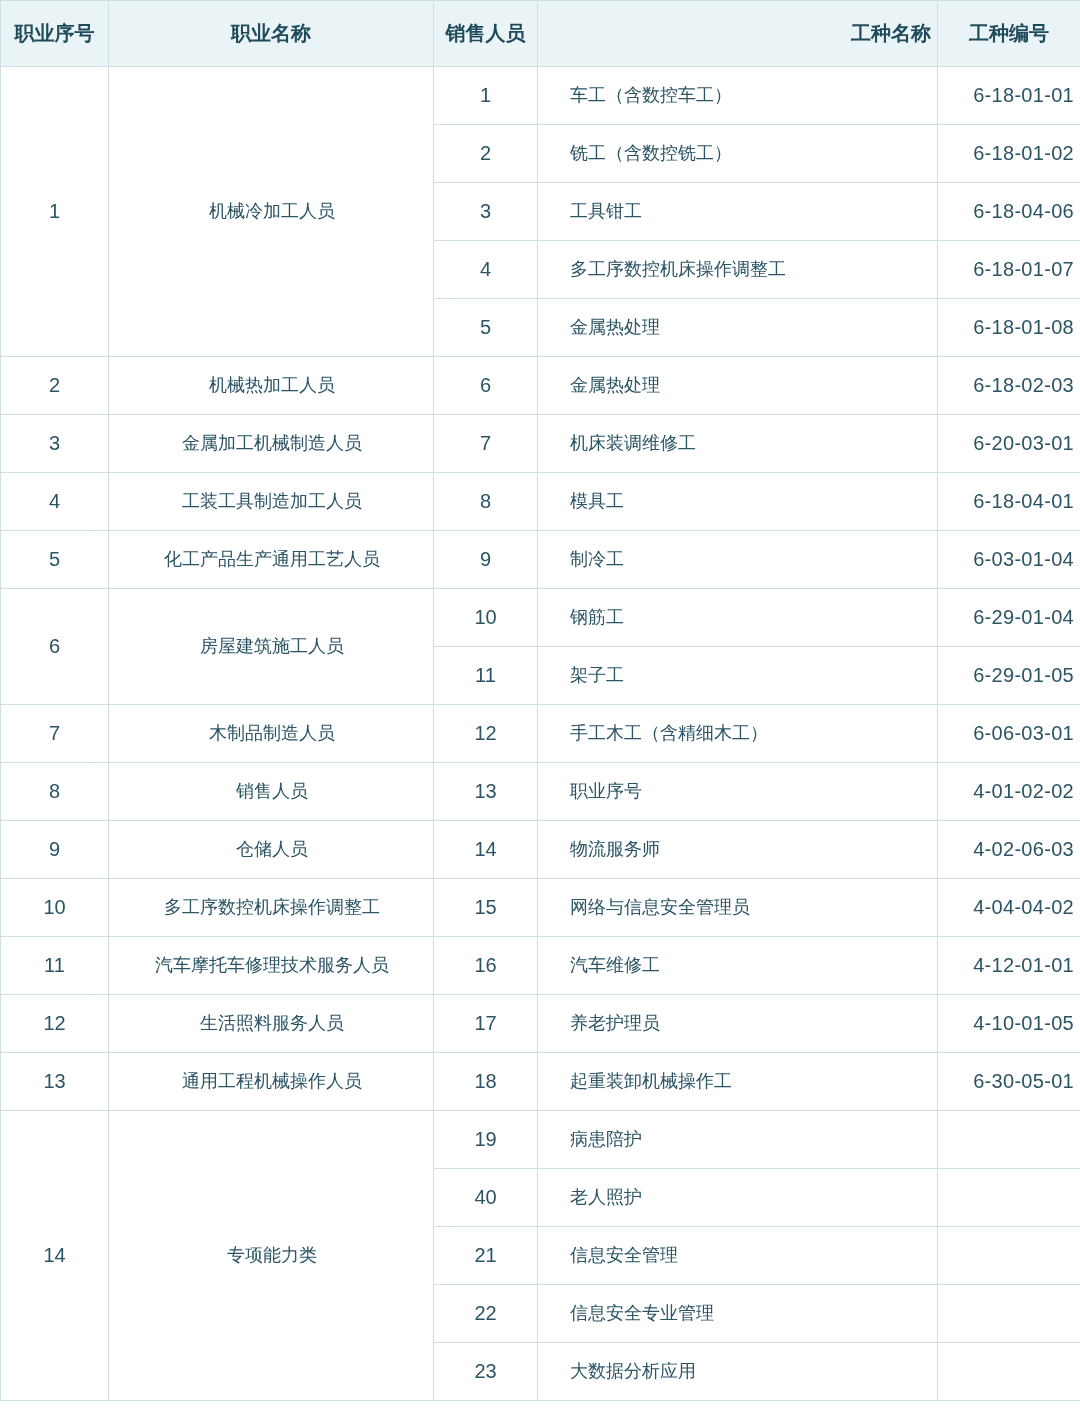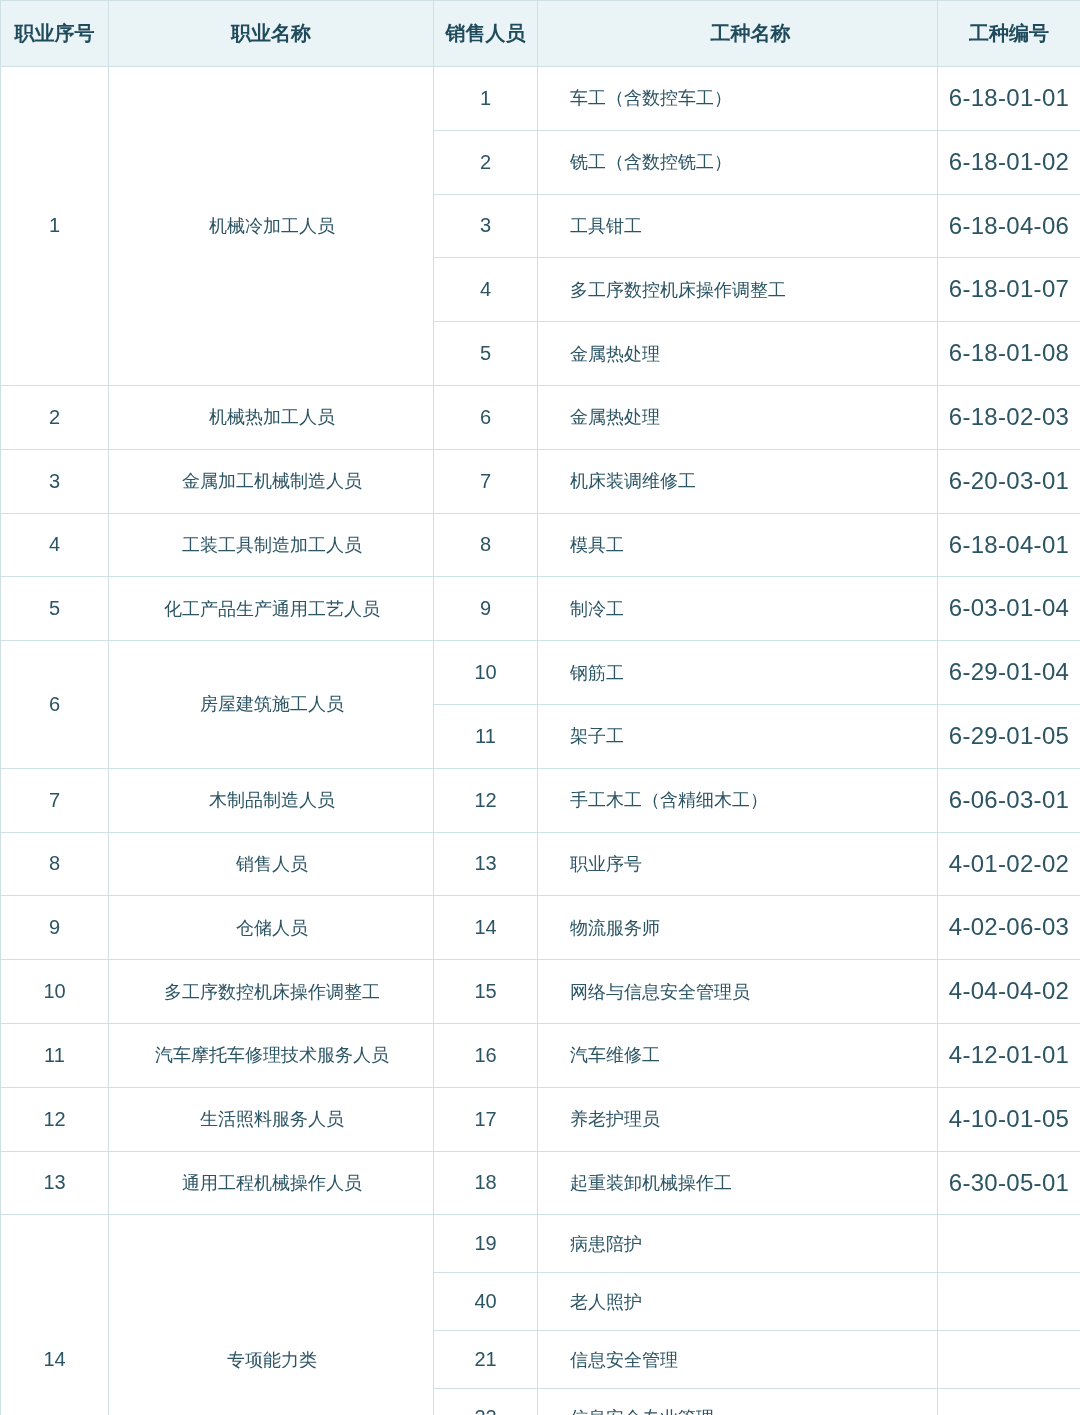--- a/index.html
+++ b/index.html
@@ -49,34 +49,35 @@
     border-color: #cfe0e4;
     margin-left: 24px;
   }
   table.occ-table tbody td.num {
     font-size: 20px;
   }
   table.occ-table tbody td.name {
     font-size: 18px;
   }
   table.occ-table tbody td.code {
-    font-size: 24px;
+    font-size: 20px;
     letter-spacing: 0.3px;
+    text-align: right;
   }
   table.occ-table tbody td.jobname {
     text-align: center;
     padding-left: 8px;
   }
   table.occ-table tbody tr td:nth-child(4),
   table.occ-table tbody tr td.jobname-left {
     text-align: left;
     padding-left: 32px;
   }
   table.occ-table thead th.th-jobname {
-    text-align: center;
+    text-align: right;
     padding-left: 32px;
   }
 </style>
 </head>
 <body>
 
 <div id="sheet">
   <table class="occ-table">
     <colgroup>
       <col class="c0">

